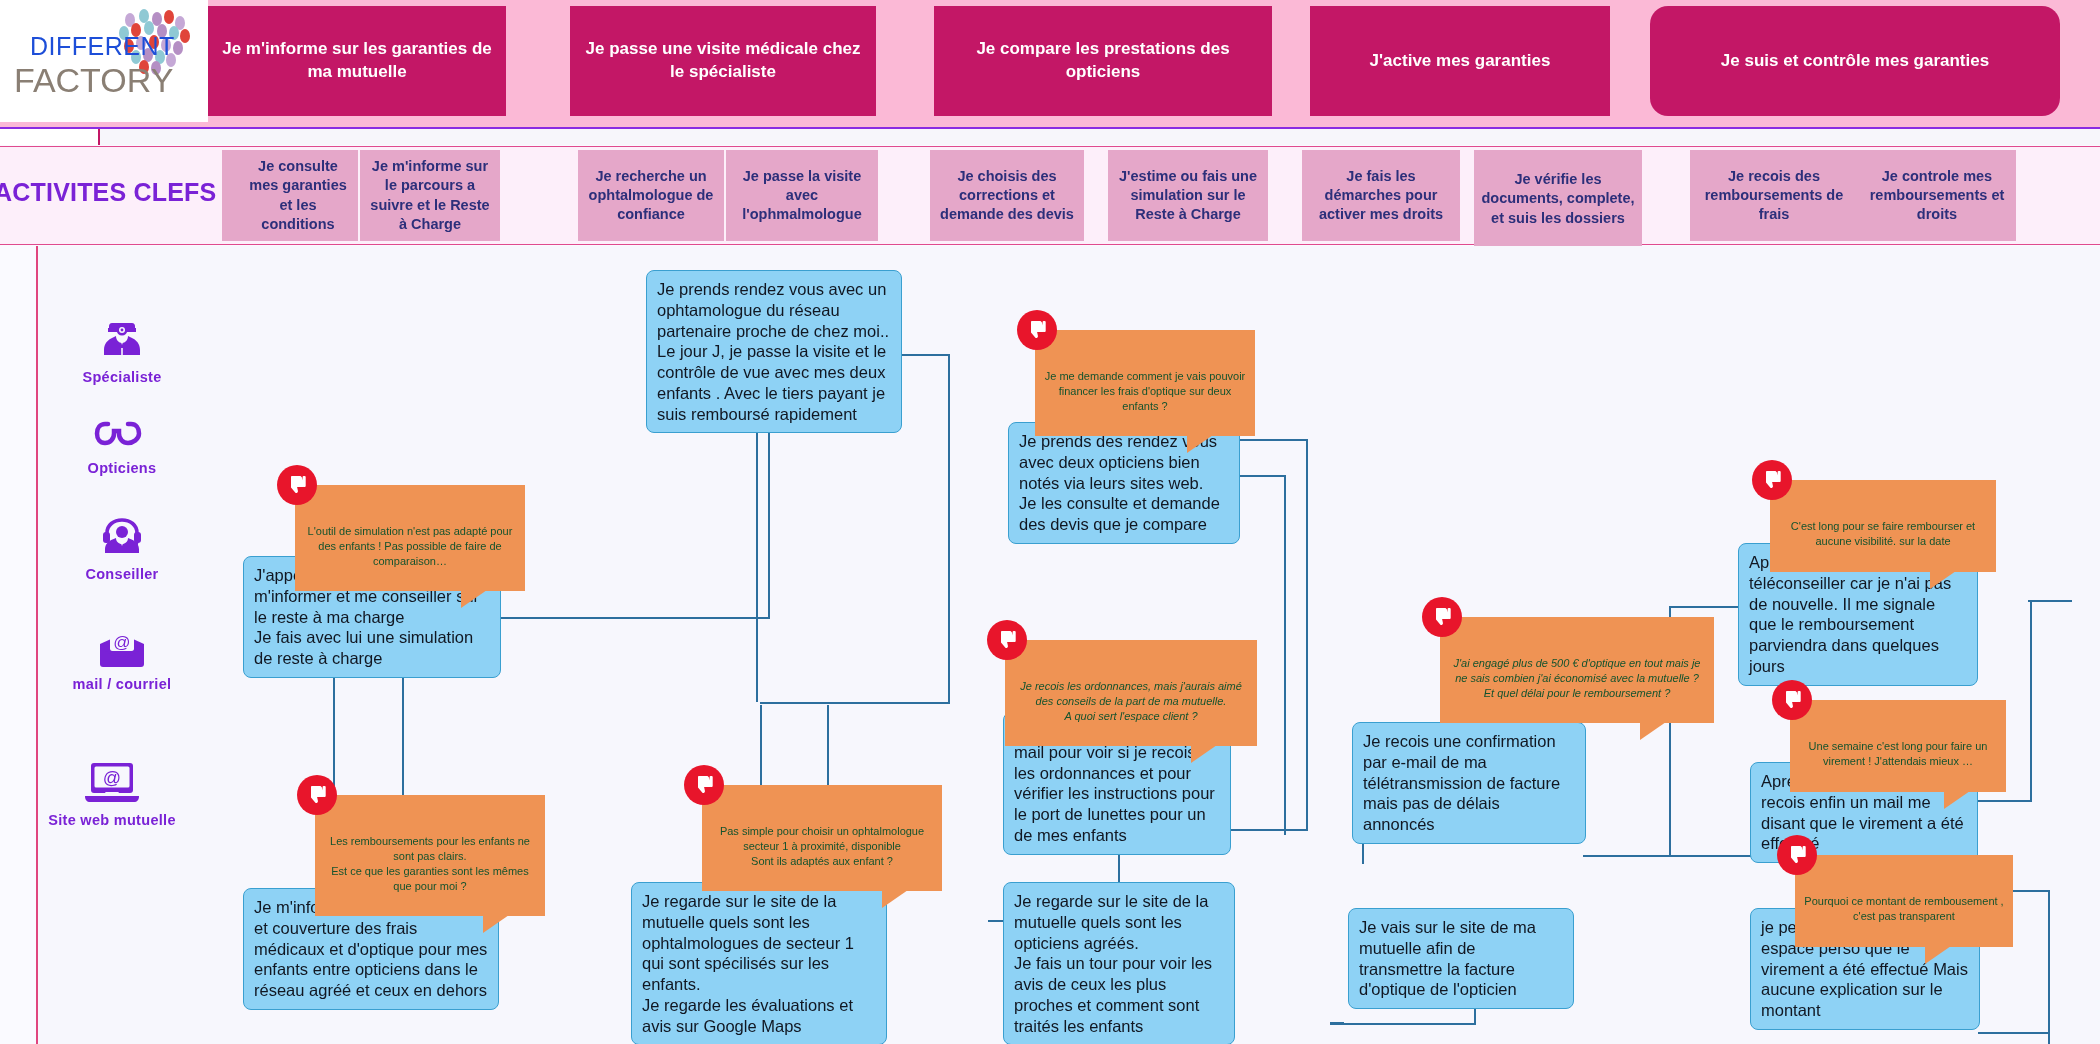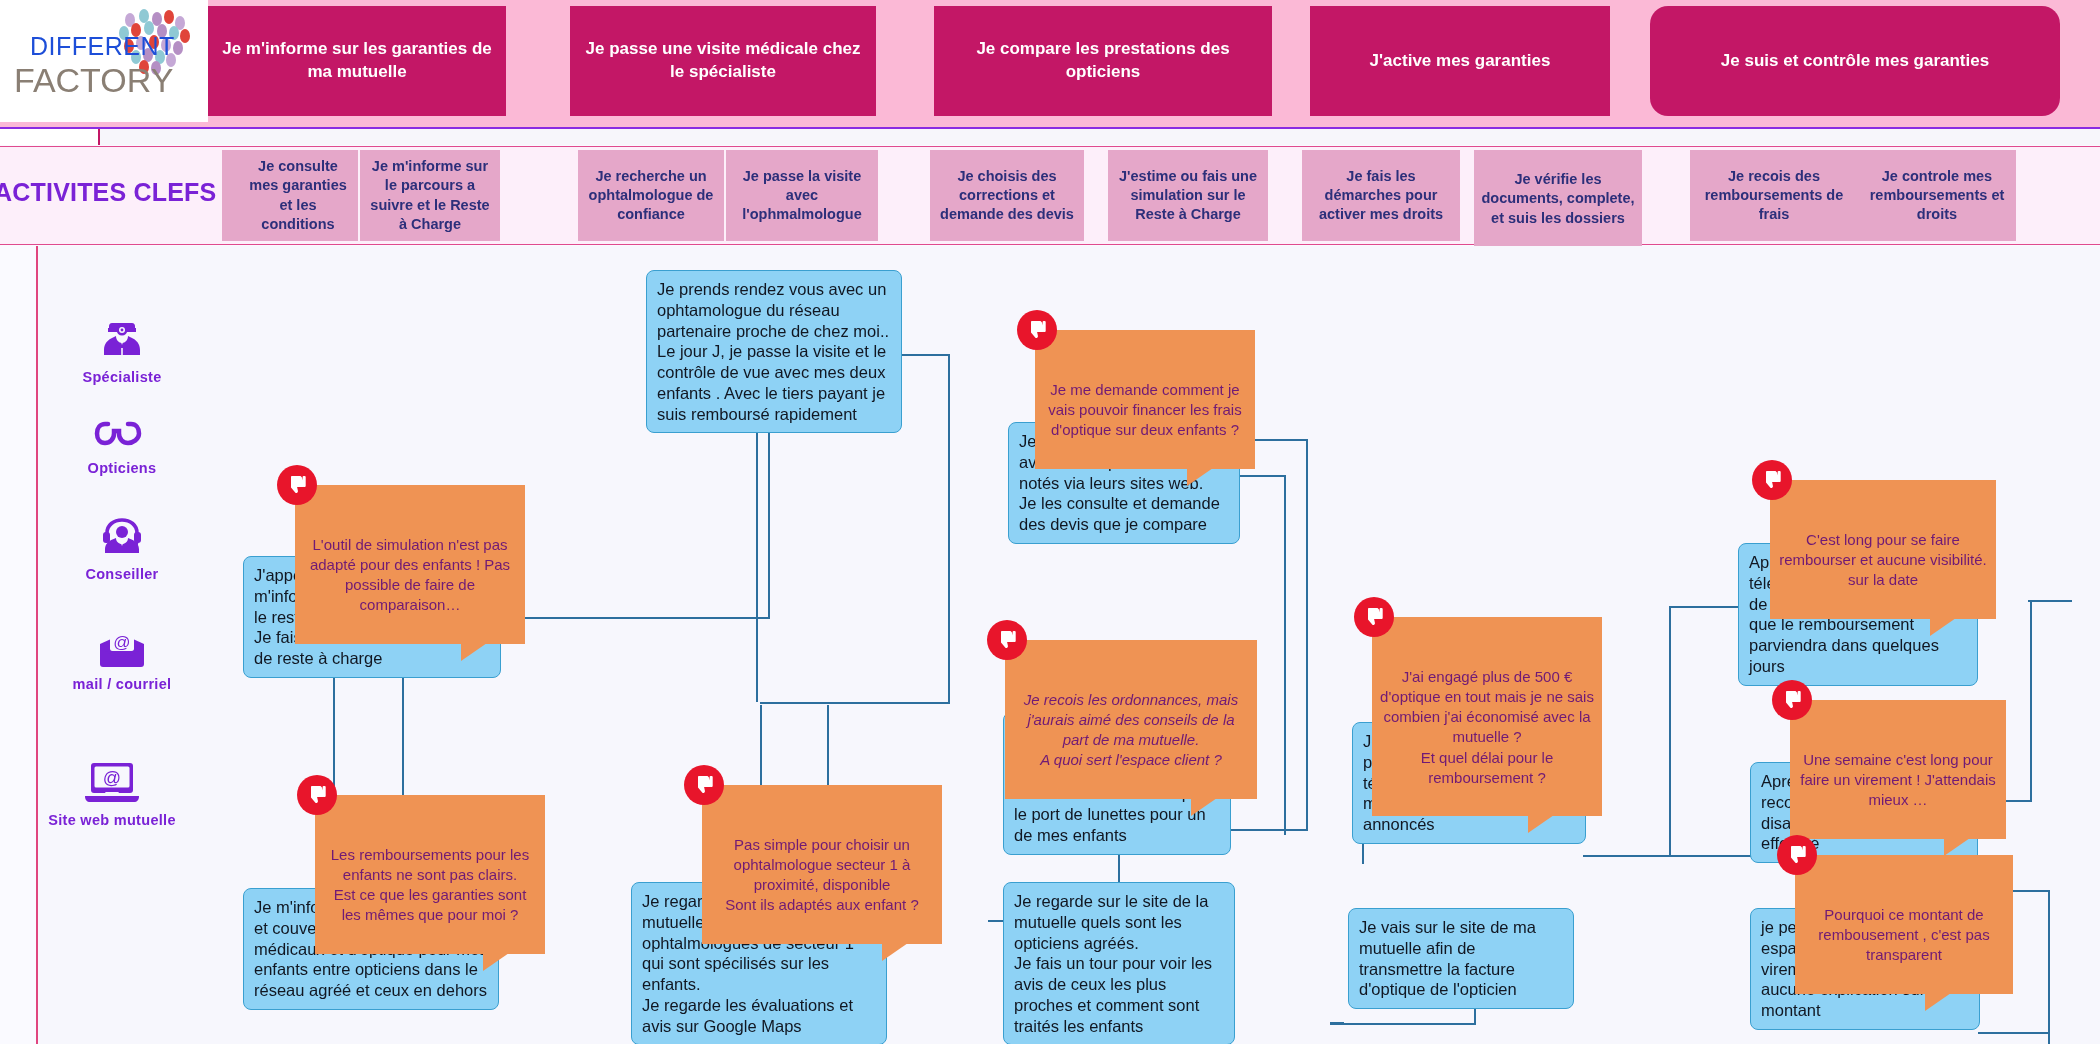--- a/index.html
+++ b/index.html
@@ -113,22 +113,22 @@
     line-height: 1.26;
     padding: 8px 10px;
     white-space: pre-line;
     z-index: 5;
   }
 
   
   .pain {
     position: absolute;
     background: #ef9354;
-    color: #701a75;
-    font-size: 15px;
+    color: #14532d;
+    font-size: 11px;
     line-height: 1.34;
     text-align: center;
     padding: 10px 8px 8px 8px;
     white-space: pre-line;
     z-index: 7;
   }
   .pain .tail {
     position: absolute; bottom: -17px; width: 0; height: 0;
     border-left: 0 solid transparent;
     border-right: 26px solid transparent;
@@ -376,21 +376,21 @@
       <svg width="24" height="24" viewBox="0 0 24 24">
           <path fill="#ffffff" d="M7.5 3h7.2c1 0 1.9.6 2.2 1.5l2 5.3c.1.3.1.5.1.8v1.6c0 1-.8 1.9-1.9 1.9h-5l.8 3.6c.2.9-.2 1.8-1 2.2-.6.3-1.3.1-1.7-.4L6 14.6V3.4c.4-.3 1-.4 1.5-.4z"></path>
           <rect x="17.6" y="3" width="3.1" height="11" rx="1" fill="#ffffff"></rect>
         </svg>
     </div>
     <span>Je recois les ordonnances, mais j'aurais aimé des conseils de la part de ma mutuelle.
 A quoi sert l'espace client ?</span>
     <div class="tail" style="right:40px;"></div>
   </div>
 
-  <div class="pain" style="left:1372px; top:617px; width:230px;">
+  <div class="pain" style="left:1440px; top:617px; width:274px;font-style:italic;">
     <div class="thumb">
       <svg width="24" height="24" viewBox="0 0 24 24">
           <path fill="#ffffff" d="M7.5 3h7.2c1 0 1.9.6 2.2 1.5l2 5.3c.1.3.1.5.1.8v1.6c0 1-.8 1.9-1.9 1.9h-5l.8 3.6c.2.9-.2 1.8-1 2.2-.6.3-1.3.1-1.7-.4L6 14.6V3.4c.4-.3 1-.4 1.5-.4z"></path>
           <rect x="17.6" y="3" width="3.1" height="11" rx="1" fill="#ffffff"></rect>
         </svg>
     </div>
     <span>J'ai engagé plus de 500 € d'optique en tout mais je ne sais combien j'ai économisé avec la mutuelle ?
 Et quel délai pour le remboursement ?</span>
     <div class="tail" style="right:48px;"></div>
   </div>

